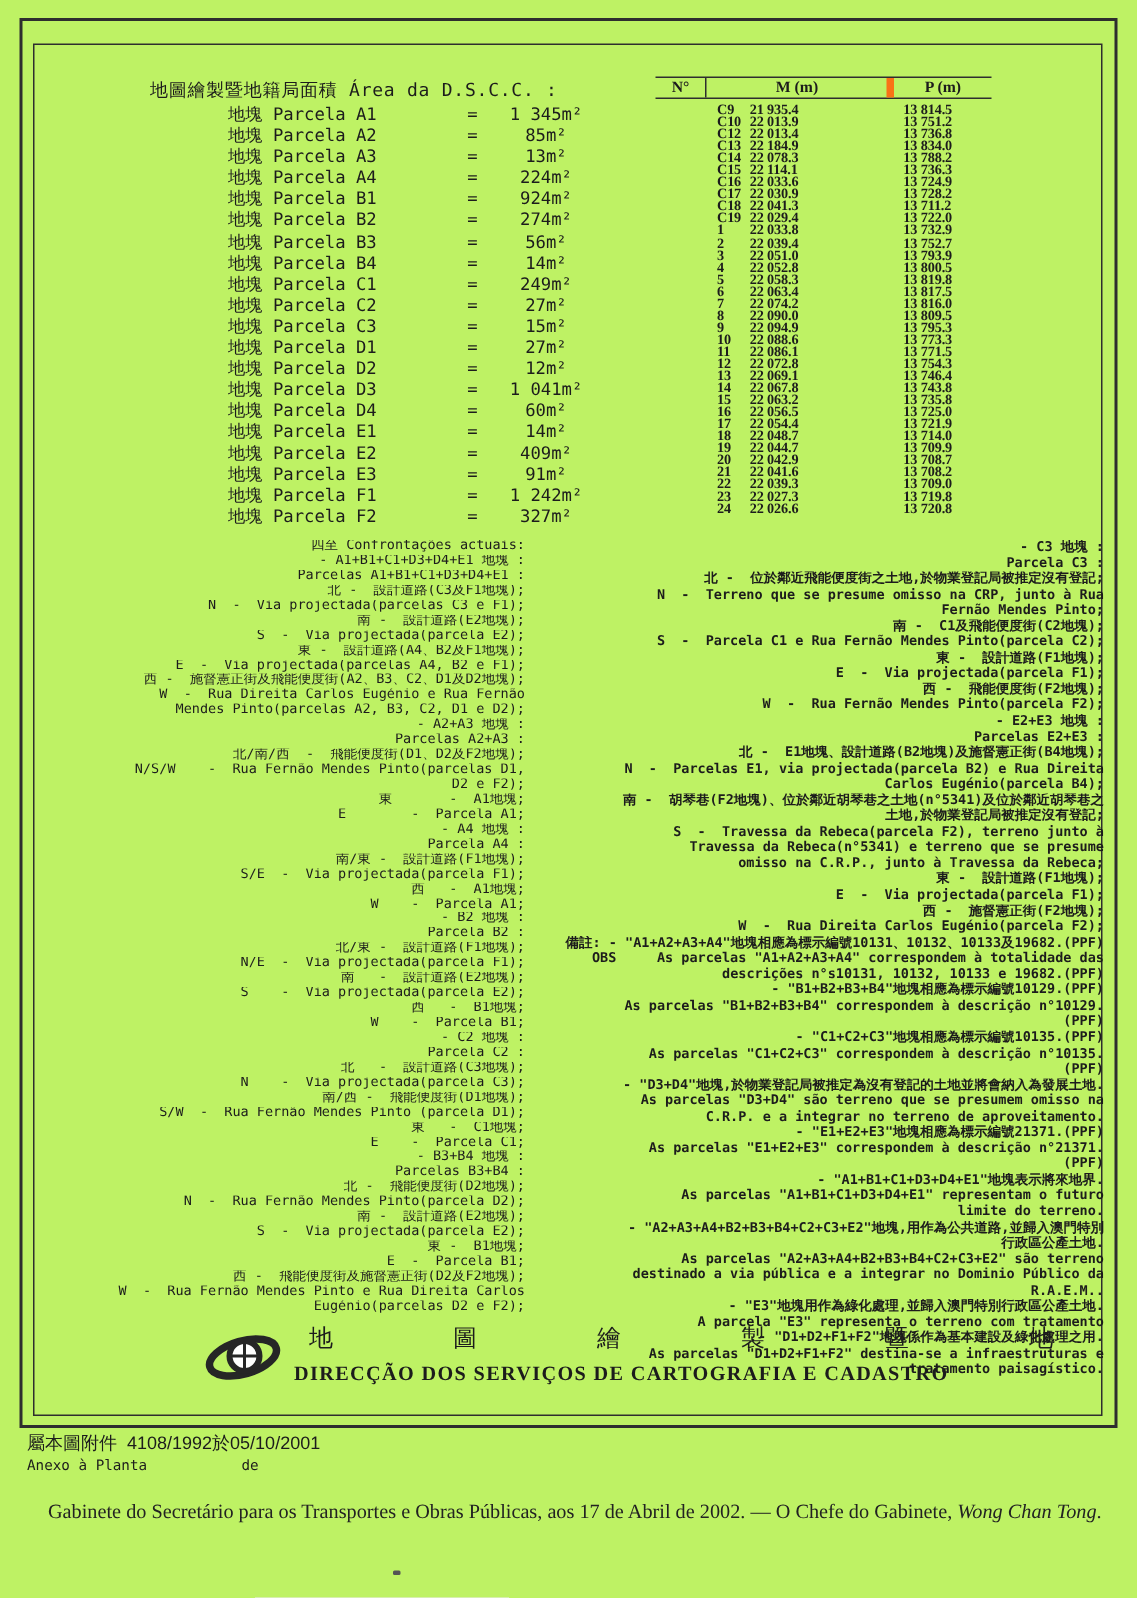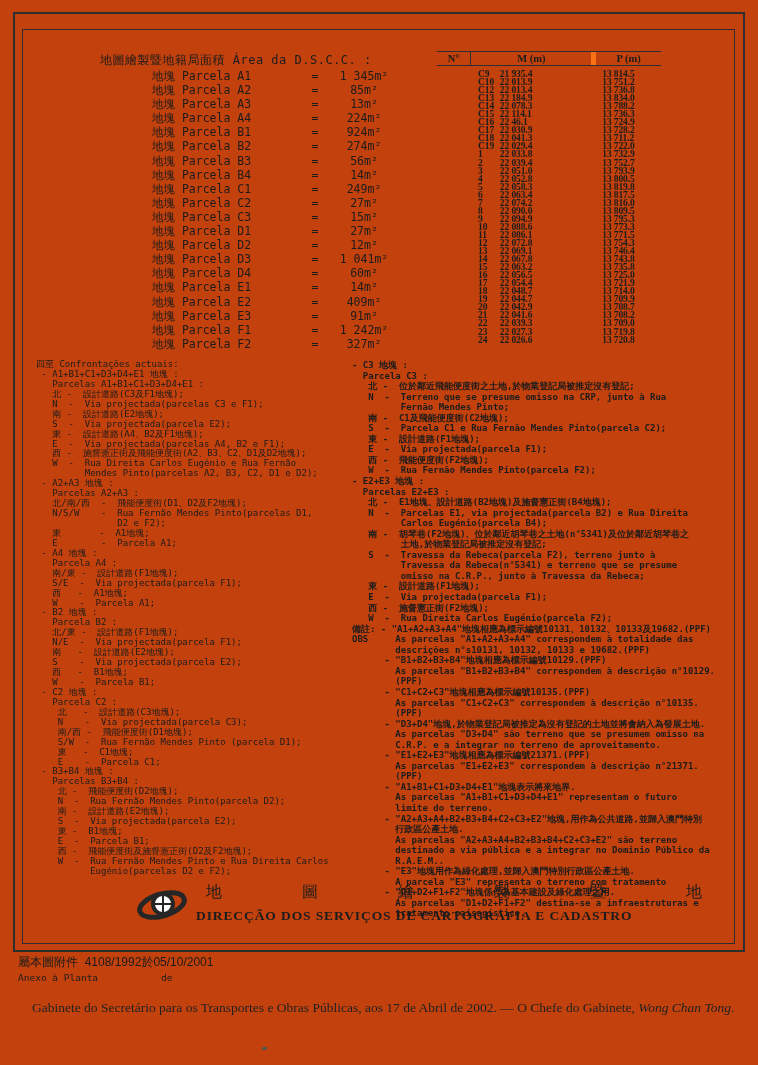--- a/index.html
+++ b/index.html
@@ -1,16 +1,16 @@
 <!DOCTYPE html>
 <html><head>
 <meta charset="utf-8">
 <style>
   html,body{margin:0;padding:0;background:#e9e9e9;}
-  .page{position:relative;width:758px;height:1065px;background:#c2410c;margin:0 auto;
+  .page{position:relative;width:758px;height:1065px;background:#bef264;margin:0 auto;
         font-family:"DejaVu Sans Mono",monospace;color:#1c1c1c;overflow:hidden;}
   .frame{position:absolute;border:2px solid #2e2e2e;}
   .frame.outer{left:13px;top:12px;width:728px;height:936px;}
   .frame.inner{left:22px;top:29px;width:711px;height:913px;border-width:1px;}
 
   .doc-title{position:absolute;left:100px;top:52px;font-size:12px;letter-spacing:.5px;white-space:pre;}
 
   .parcels{position:absolute;left:152px;top:69px;}
   .parcel-row{display:flex;line-height:14.1px;font-size:11.5px;}
   .p-label{width:150px;white-space:pre;}
@@ -23,21 +23,21 @@
           font-size:10.5px;line-height:13px;margin-bottom:4px;}
   .t-head .hc{text-align:center;}
   .t-head .h-n{width:34px;border-right:1px solid #2e2e2e;}
   .t-head .h-m{width:122px;border-right:5px solid #f97316;}
   .t-head .h-p{width:66px;}
   .t-row{display:flex;font-size:9.5px;line-height:8.05px;letter-spacing:-.1px;margin-left:38px;}
   .t-n{width:26px;padding-left:3px;}
   .t-m{width:122px;}
   .t-p{width:70px;}
 
-  .conf-col{position:absolute;top:360px;font-size:9px;}
+  .conf-col{position:absolute;top:360px;font-size:9px;text-align:right;}
   .conf-col .mono-line{white-space:pre;overflow:hidden;}
   .conf-left{left:36px;width:314px;height:522px;}
   .conf-left .mono-line{line-height:9.95px;height:9.95px;}
   .conf-right{left:352px;width:384px;height:576px;}
   .conf-right .mono-line{line-height:10.55px;height:10.55px;font-weight:bold;}
 
   .agency{position:absolute;left:0;top:880px;width:758px;height:52px;}
   .agency-logo{position:absolute;left:136px;top:4px;}
   .agency-cjk{position:absolute;left:206px;top:2px;font-size:16px;letter-spacing:38px;
               font-family:"Liberation Serif",serif;white-space:nowrap;}
@@ -227,21 +227,21 @@
         </div>
 
         <div class="t-row">
           <span class="t-n">C15</span>
           <span class="t-m">22 114.1</span>
           <span class="t-p">13 736.3</span>
         </div>
 
         <div class="t-row">
           <span class="t-n">C16</span>
-          <span class="t-m">22 46.1</span>
+          <span class="t-m">22 033.6</span>
           <span class="t-p">13 724.9</span>
         </div>
 
         <div class="t-row">
           <span class="t-n">C17</span>
           <span class="t-m">22 030.9</span>
           <span class="t-p">13 728.2</span>
         </div>
 
         <div class="t-row">

